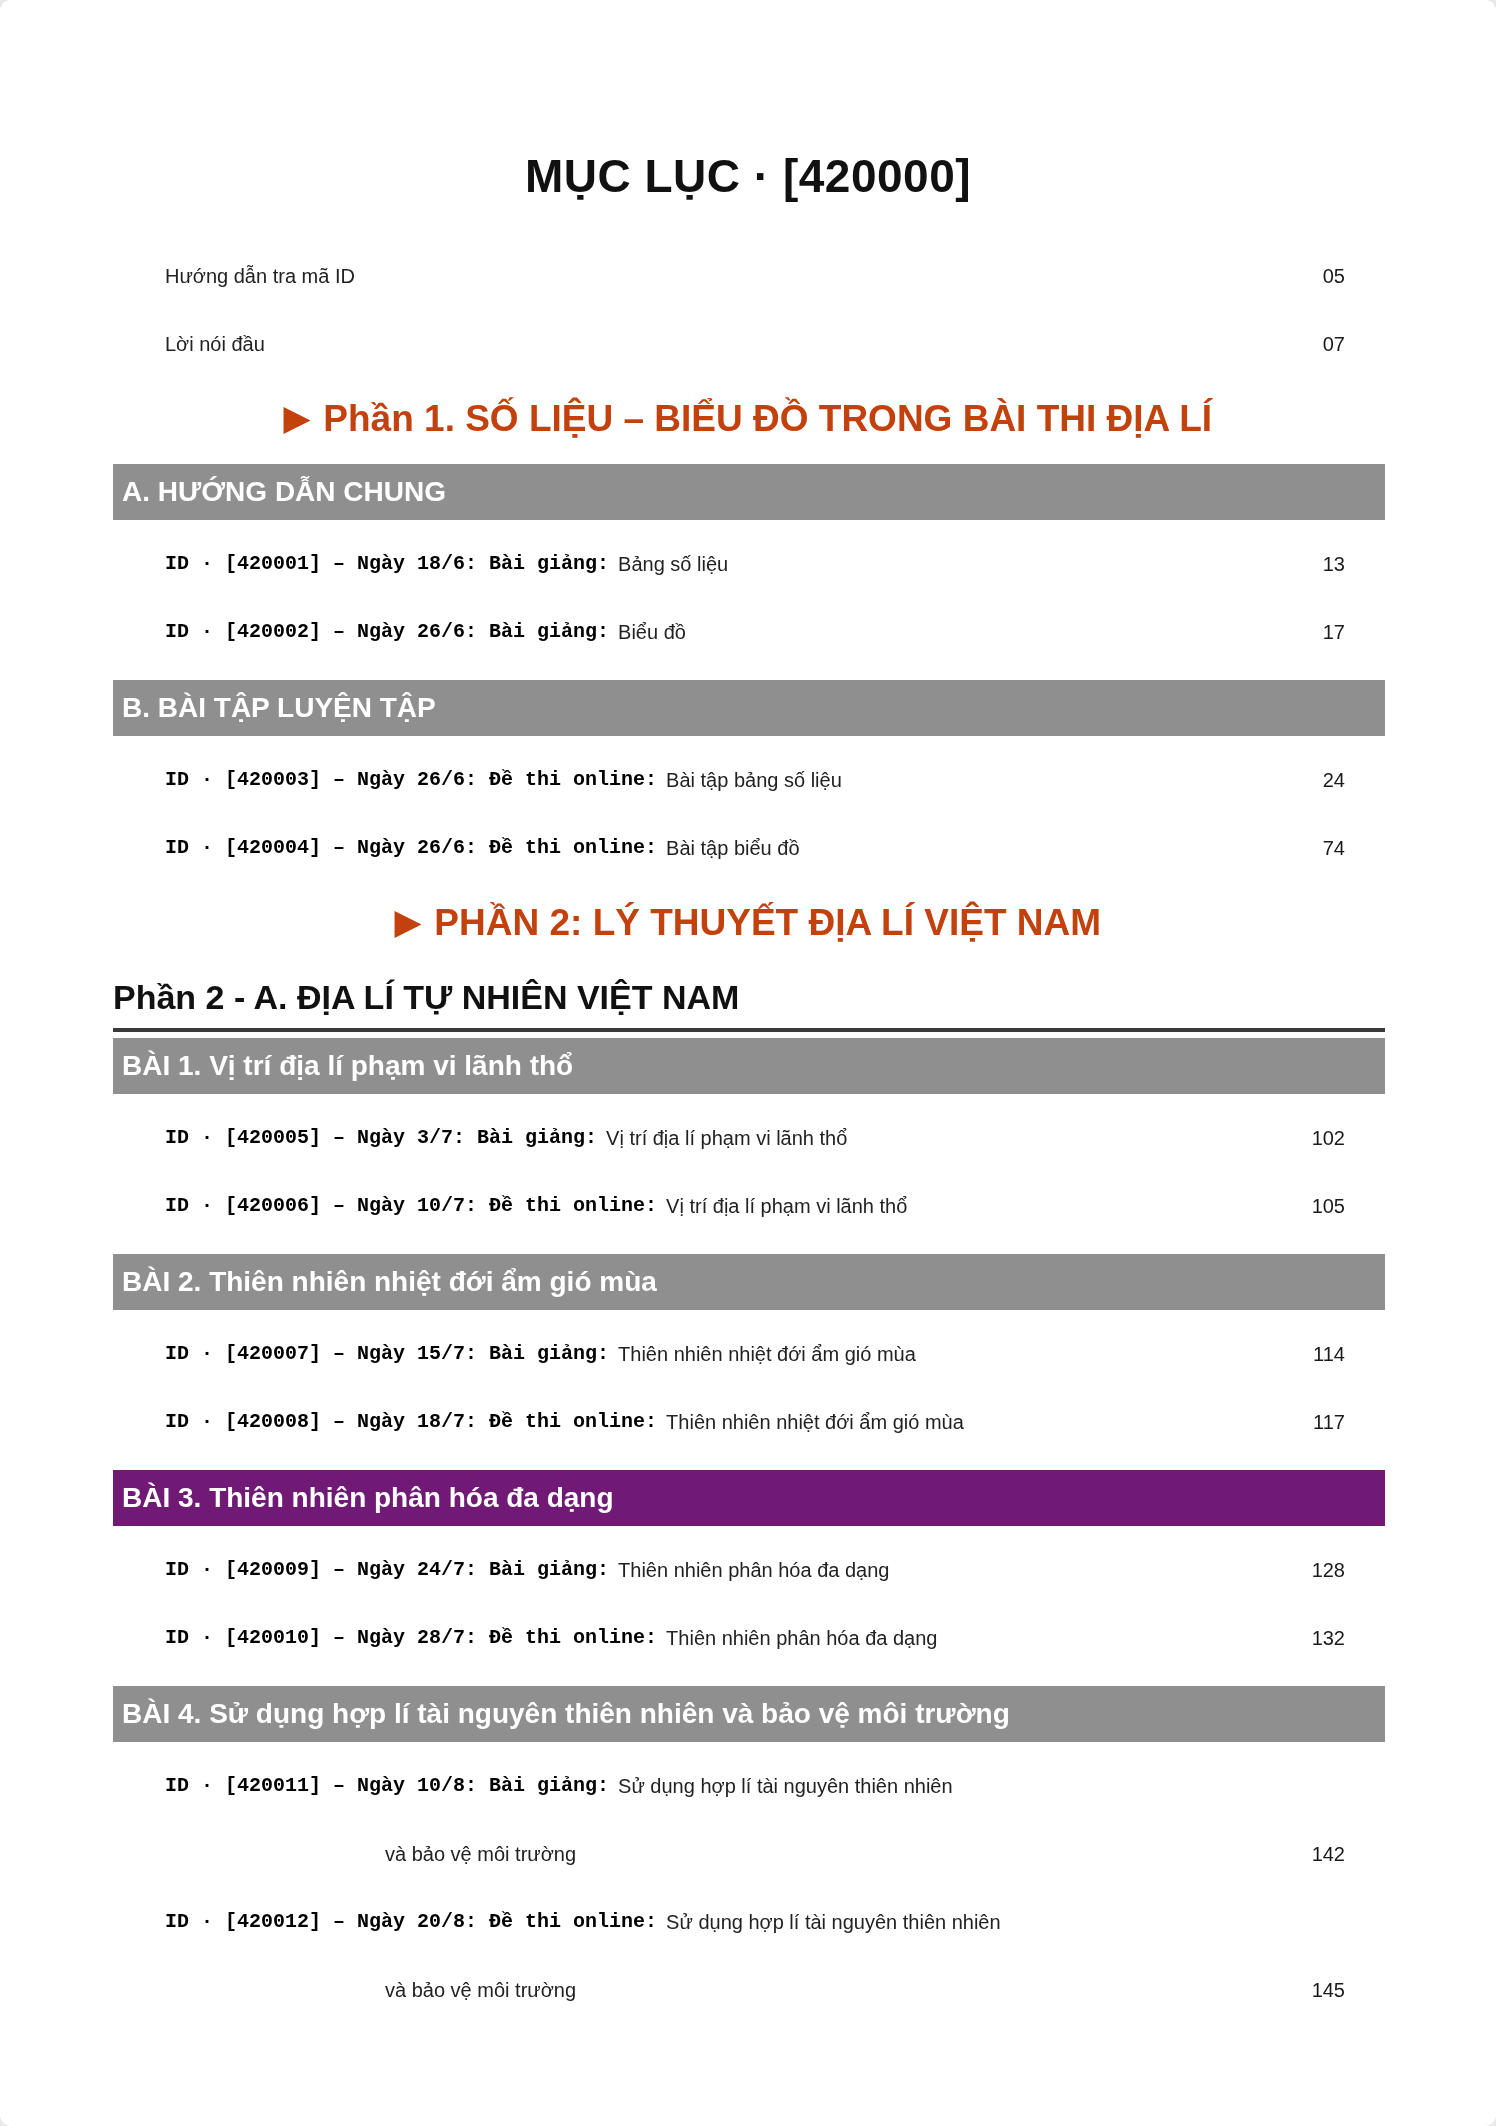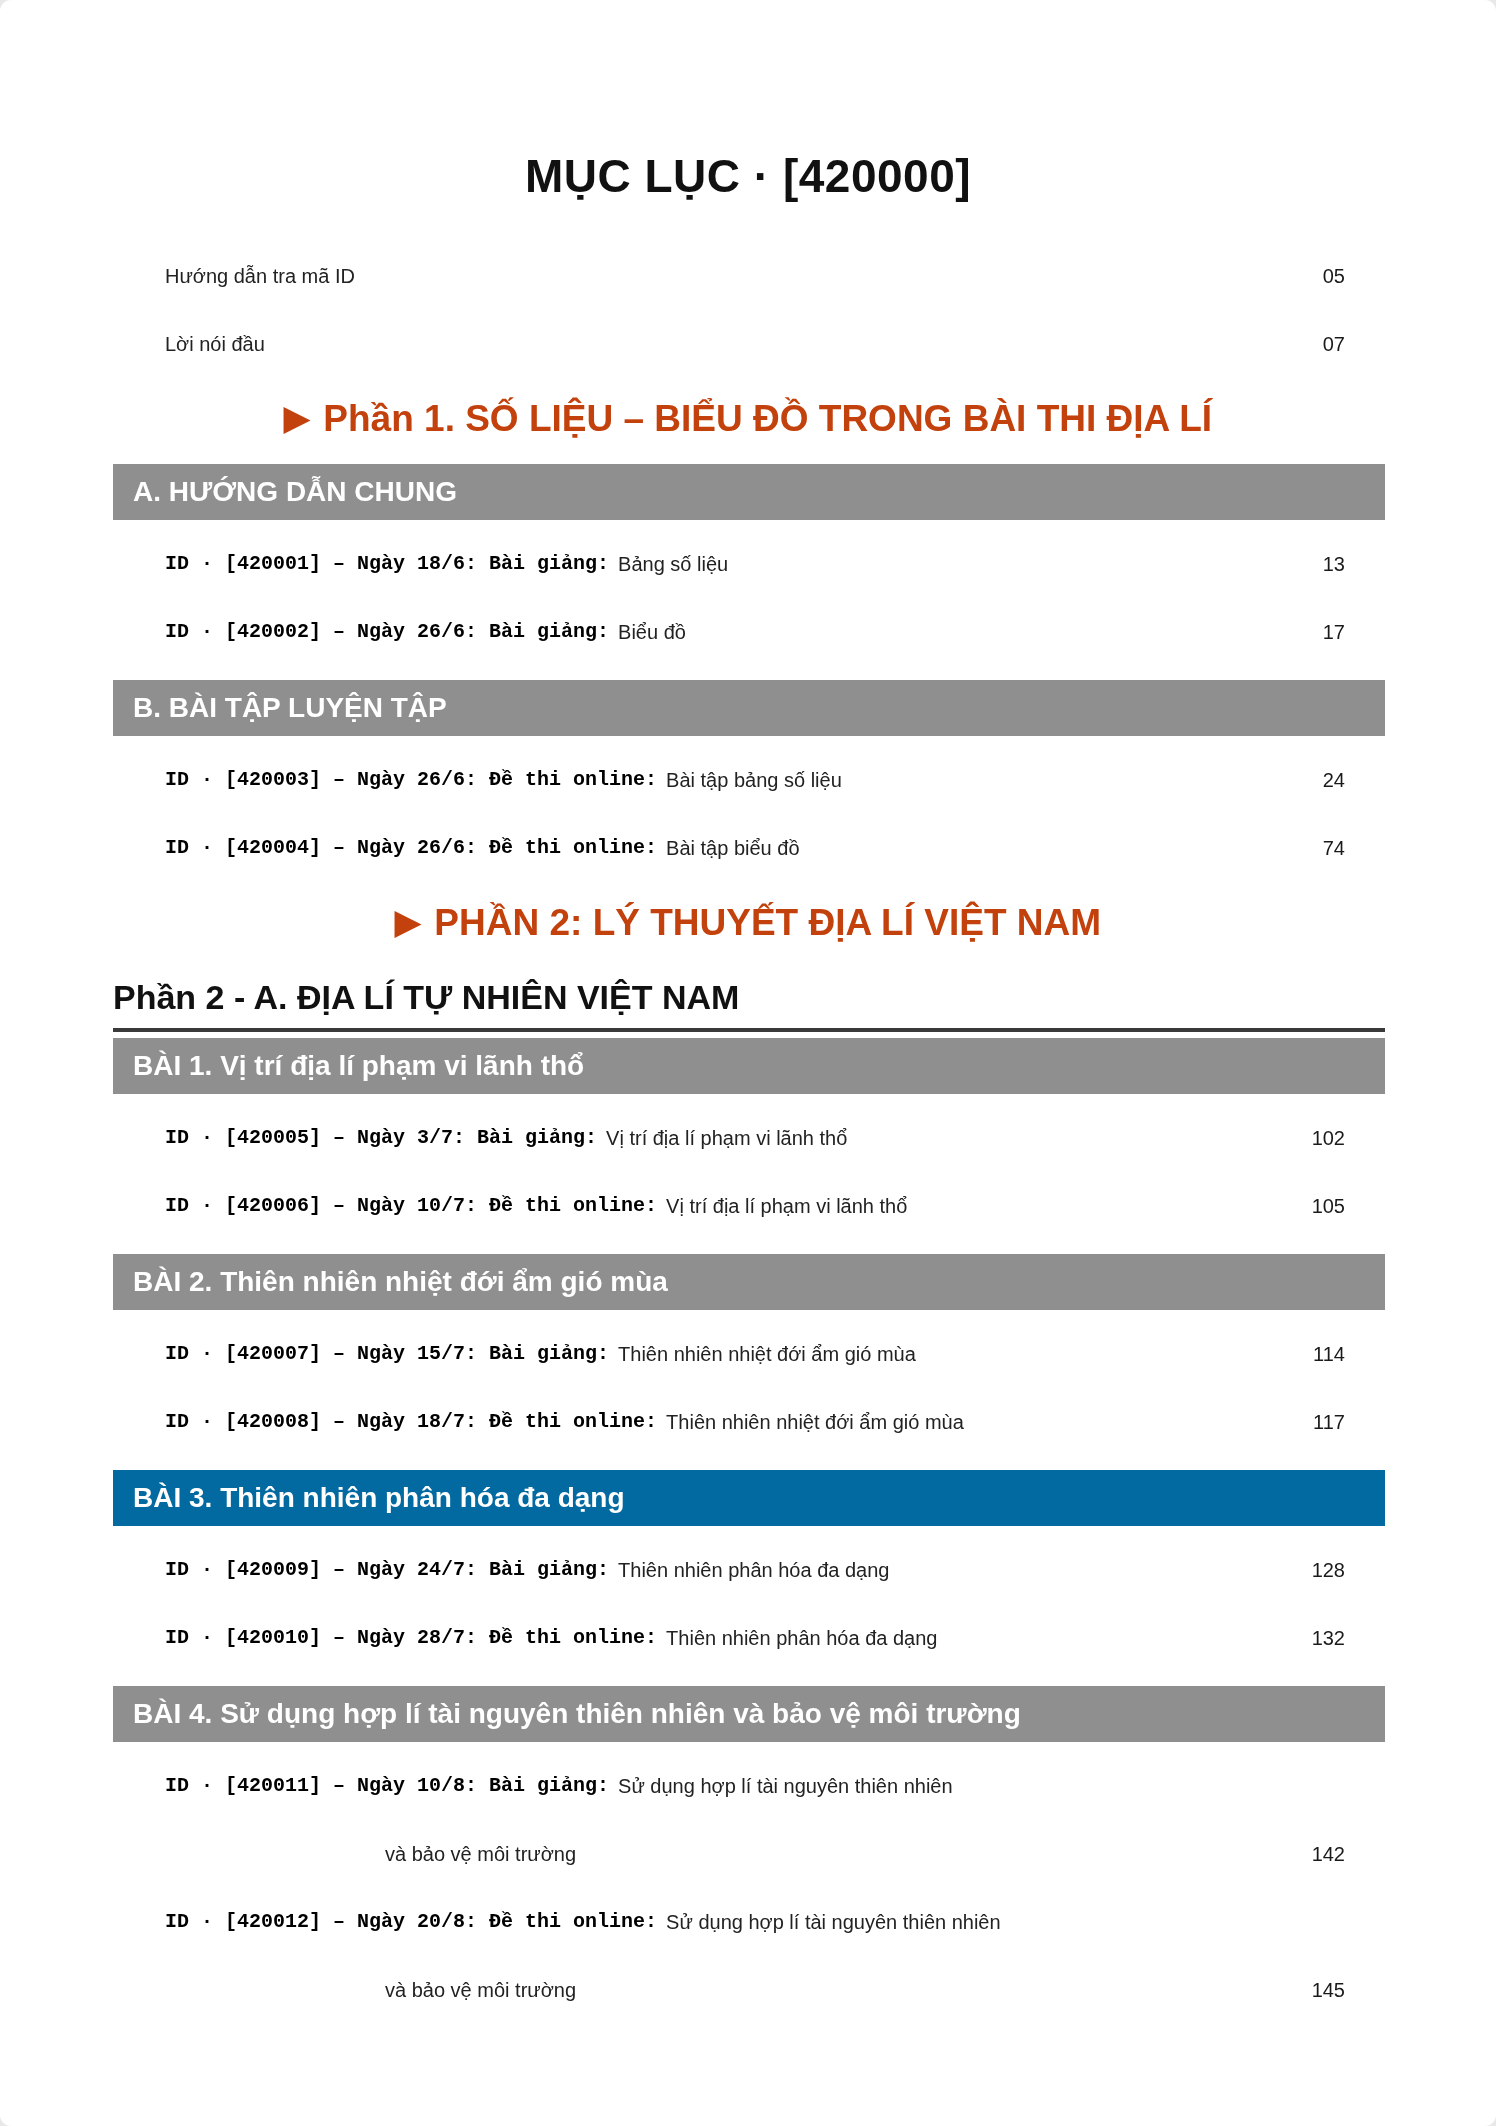--- a/index.html
+++ b/index.html
@@ -48,21 +48,21 @@
     margin:26px 111px 0 113px;
     height:46px;line-height:46px;
     font-size:34px;font-weight:700;color:#111;
     white-space:nowrap;
   }
   .rule{margin:8px 111px 0 113px;height:4px;}
   .group-bar{
     margin:14px 111px 0 113px;
     height:56px;
     display:flex;align-items:center;
-    padding-left:20px;
+    padding-left:9px;
     font-size:28px;font-weight:700;
     white-space:nowrap;
   }
   .group-bar.first-after-rule{margin-top:6px;}
   .group-bar.after-heading{margin-top:20px;}
   .group-bar.mid{margin-top:28px;}
   .entries{margin:0 151px 0 165px;}
   .entries .row{margin-top:28px;}
   .entries .row.first{margin-top:24px;}
   .cont-indent{display:inline-block;width:220px;flex:none;}
@@ -150,21 +150,21 @@
           <span class="leader"></span>
           <span class="pagenum">114</span>
         </div>
         <div class="row">
           <span class="bold">ID · [420008] – Ngày 18/7: Đề thi online:</span>
           <span class="plain">Thiên nhiên nhiệt đới ẩm gió mùa</span>
           <span class="leader"></span>
           <span class="pagenum">117</span>
         </div>
       </div>
-      <div class="group-bar mid" style="background: #0369a1; color: rgb(255, 255, 255);">
+      <div class="group-bar mid" style="background: #701a75; color: rgb(255, 255, 255);">
         <span>BÀI 3. Thiên nhiên phân hóa đa dạng</span>
       </div>
       <div class="entries">
         <div class="row first">
           <span class="bold">ID · [420009] – Ngày 24/7: Bài giảng:</span>
           <span class="plain">Thiên nhiên phân hóa đa dạng</span>
           <span class="leader"></span>
           <span class="pagenum">128</span>
         </div>
         <div class="row">

